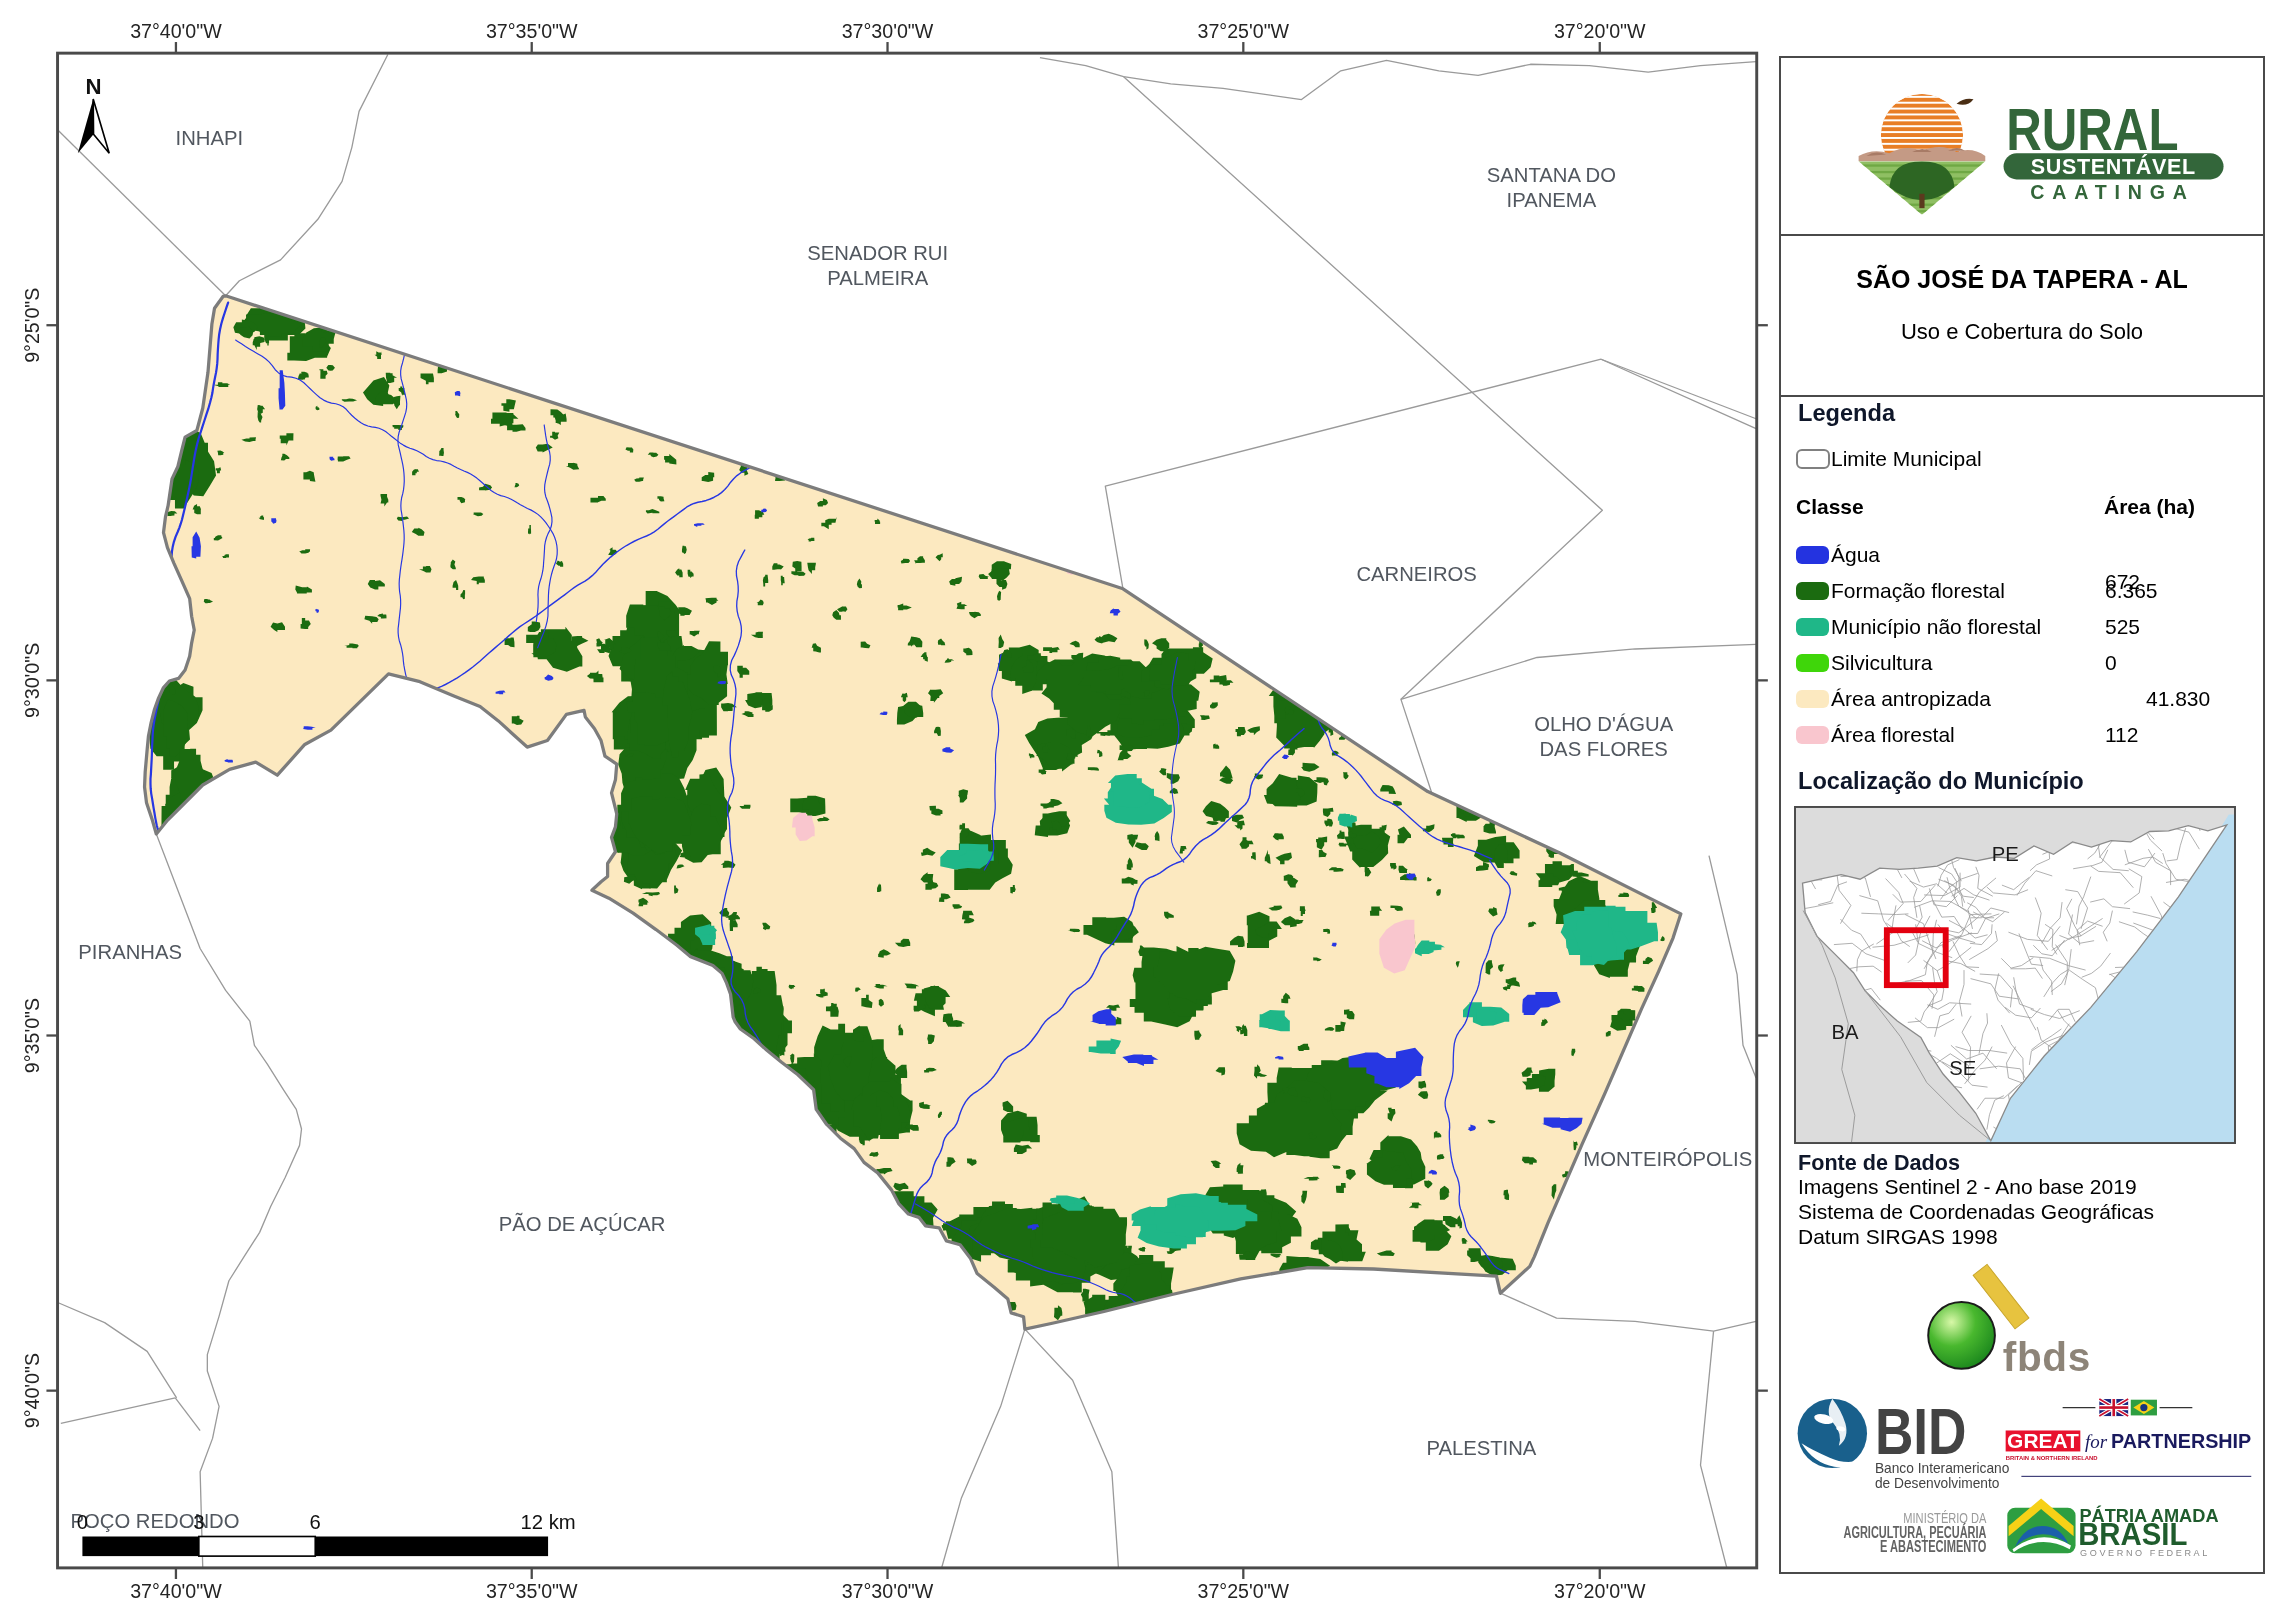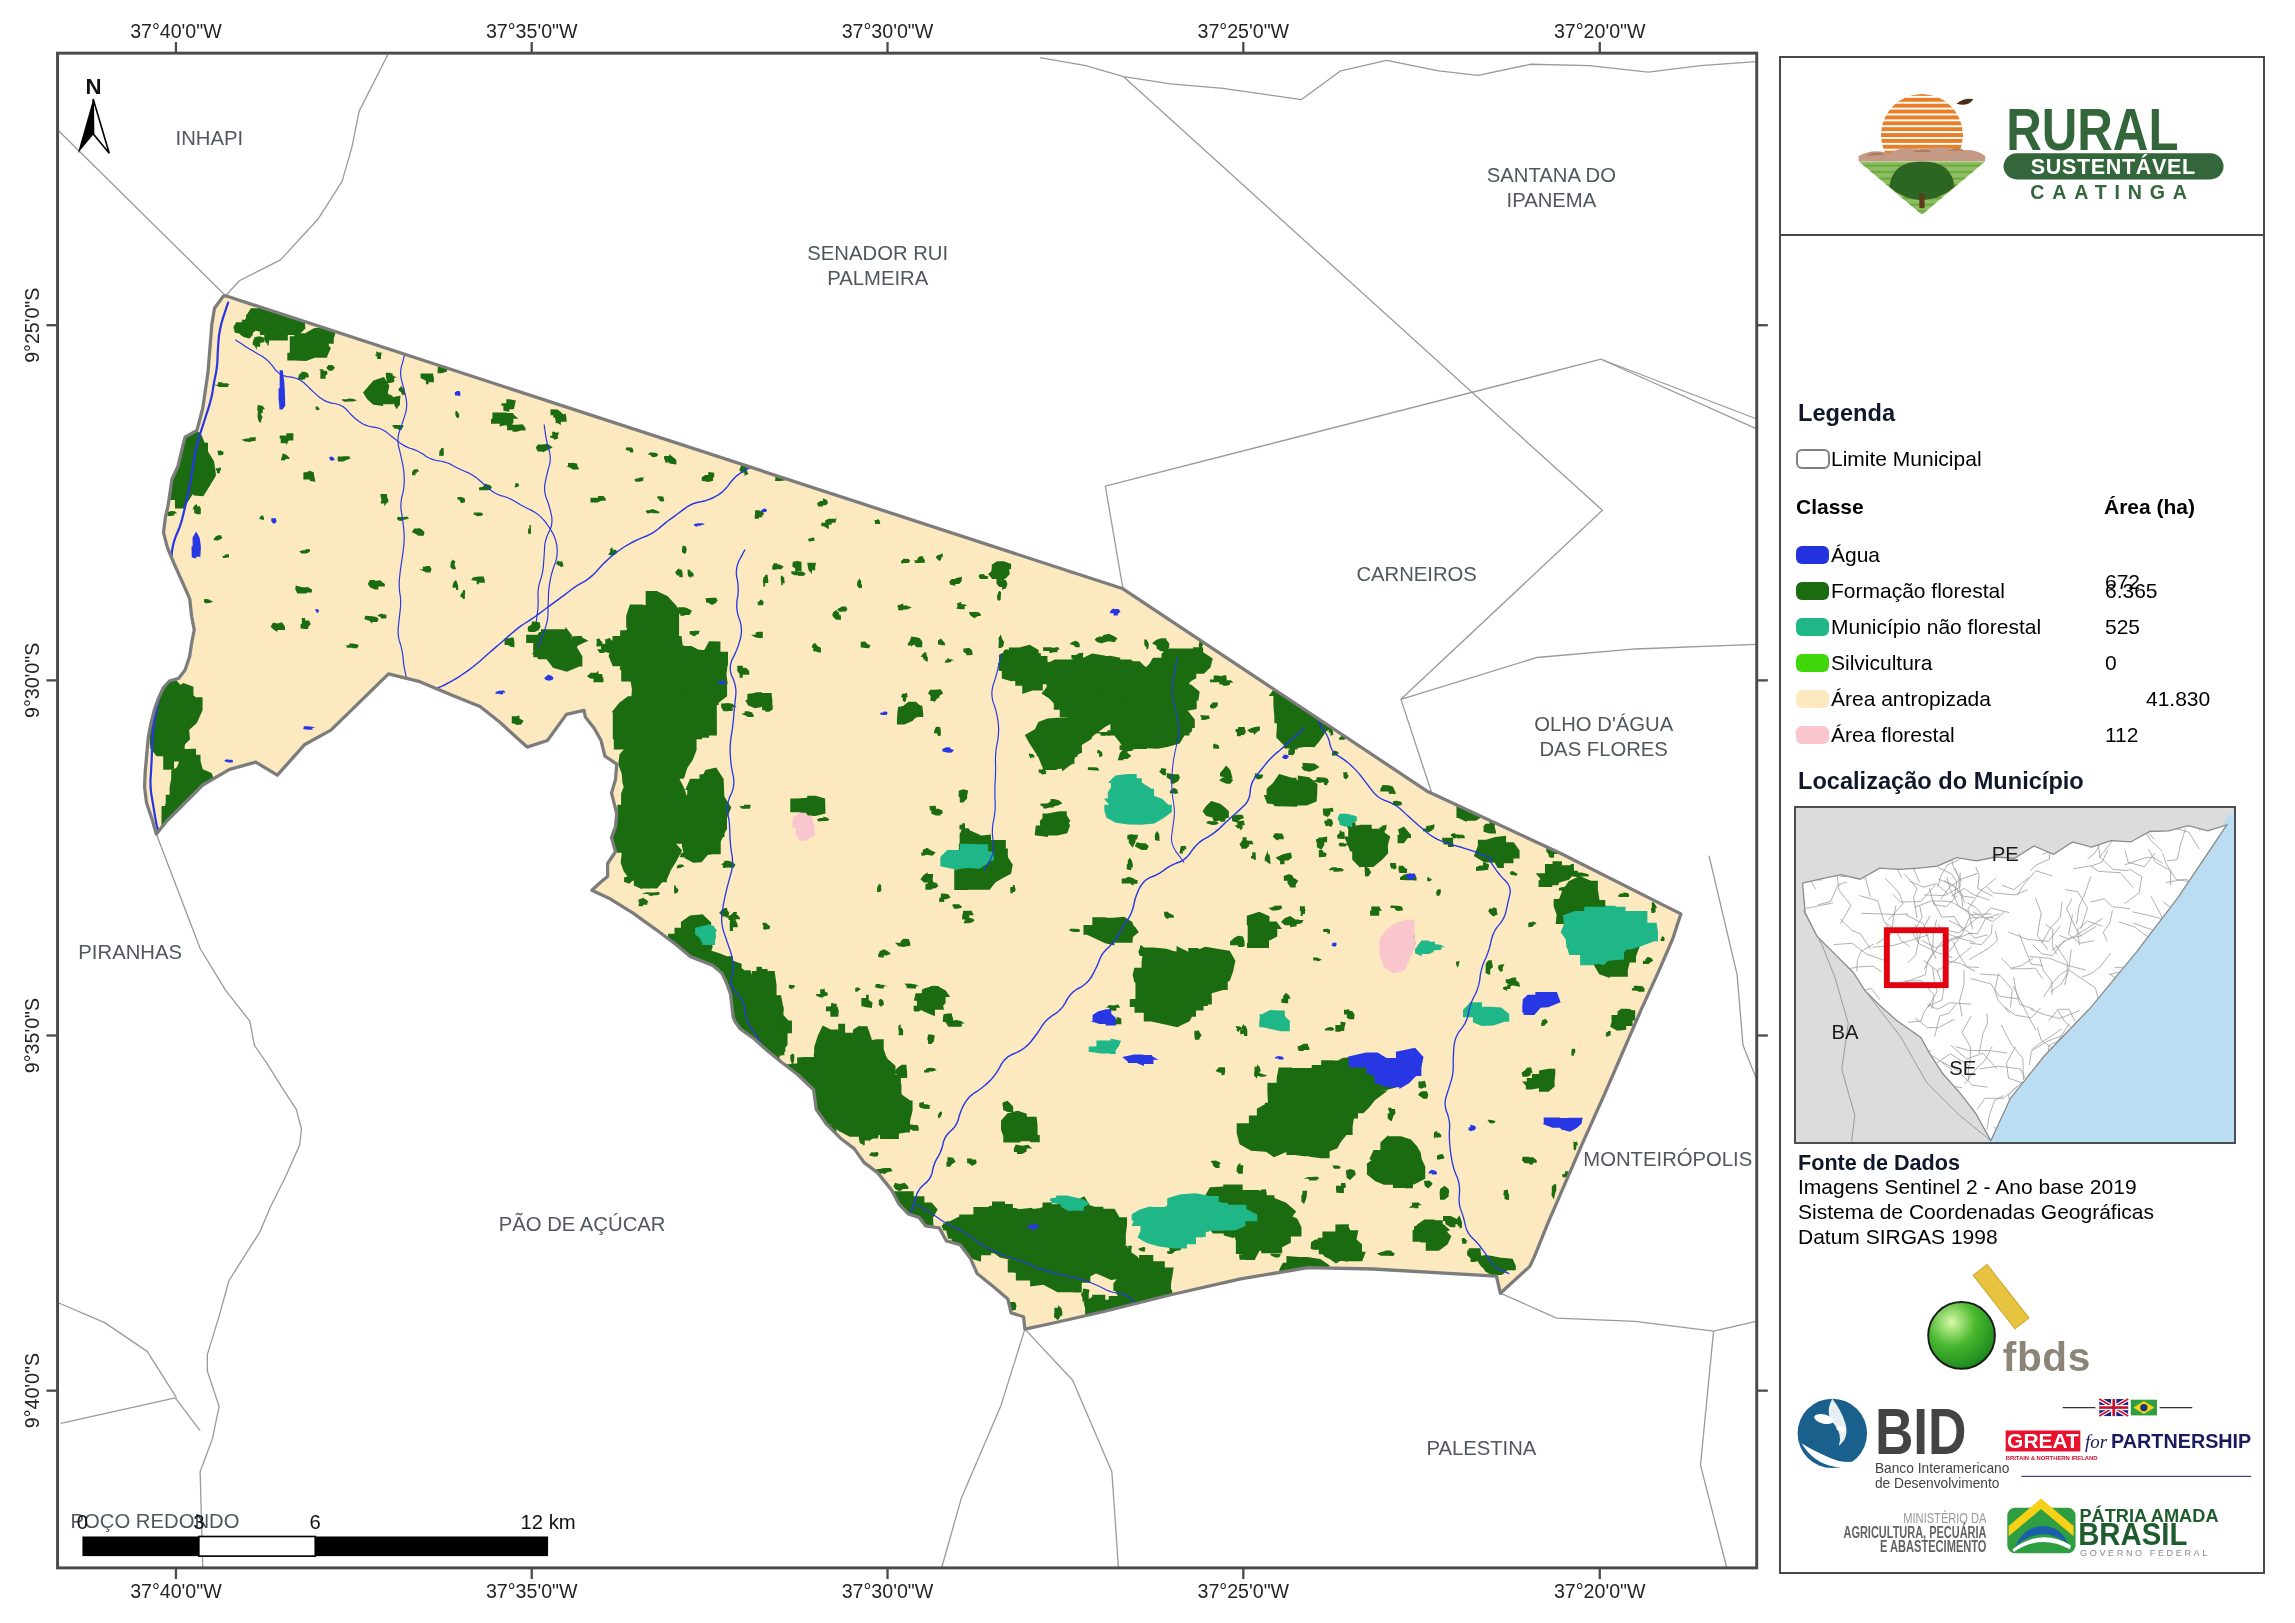--- a/index.html
+++ b/index.html
@@ -883,20 +883,26 @@
 
 <text x="344" y="141" font-size="90" font-weight="bold" fill="#33663A" font-family="Liberation Sans, sans-serif" textLength="264" lengthAdjust="spacingAndGlyphs">RURAL</text>
 
 <rect x="340" y="146" width="337" height="40" rx="20" fill="#33663A"></rect>
 <text x="508" y="177" font-size="33" font-weight="bold" fill="#fff" text-anchor="middle" font-family="Liberation Sans, sans-serif" letter-spacing="1">SUSTENTÁVEL</text>
 
 <text x="507" y="216" font-size="30" font-weight="bold" fill="#33663A" text-anchor="middle" font-family="Liberation Sans, sans-serif" letter-spacing="12">CAATINGA</text>
   </svg>
  </div>
 
+ <div class="sect2">
+
+  <div class="title1">SÃO JOSÉ DA TAPERA - AL</div>
+
+  <div class="title2">Uso e Cobertura do Solo</div>
+ </div>
 
  <div class="h1" style="top:342px;">Legenda</div>
 
  <div class="swatch" style="top:391px;background:#fff;border:2.3px solid #808080;height:15.7px;width:30px;"></div>
  <div class="lbl" style="top:389px;left:50px;">Limite Municipal</div>
 
  <div class="lbl" style="top:437px;left:15px;font-weight:bold;">Classe</div>
  <div class="lbl" style="top:437px;left:323px;font-weight:bold;">Área (ha)</div>
 
 <div class="swatch" style="top:488px;background:#2433E0;"></div>

